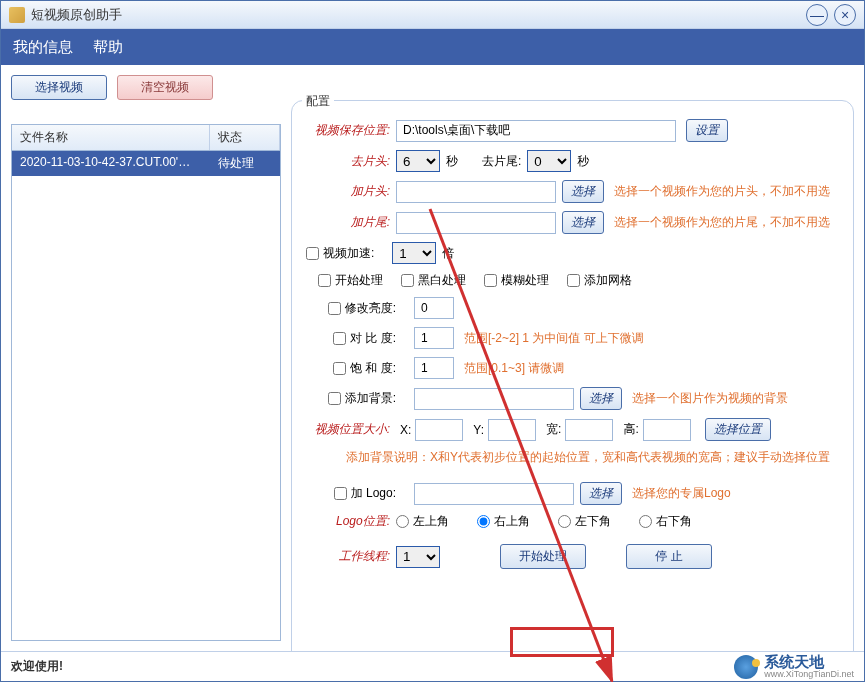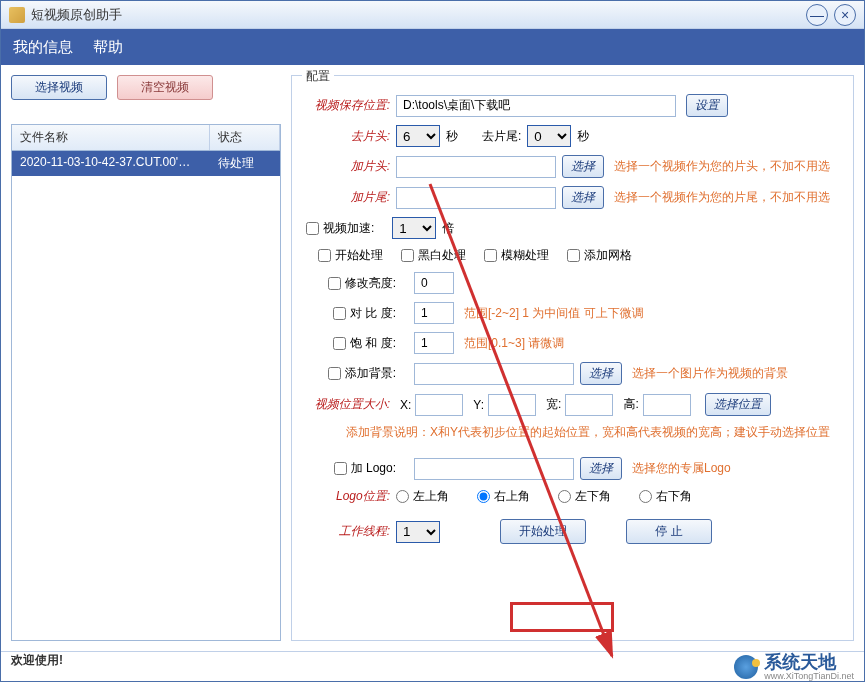--- a/index.html
+++ b/index.html
@@ -27,45 +27,45 @@
 .file-table .thead { display: flex; background: linear-gradient(#f5f8fc,#e0ebf8); border-bottom: 1px solid #a0b8d8; justify-content: space-between; }
 .file-table .th { padding: 4px 8px; border-right: 1px solid #c0d0e8; font-size: 12px; color: #333; }
 .file-table .th.name { flex: 1; }
 .file-table .th.status { width: 70px; }
 .file-table .row { display: flex; background: #3d5fa8; color: #fff; }
 .file-table .td { padding: 4px 8px; font-size: 12px; }
 .file-table .td.name { flex: 1; overflow: hidden; white-space: nowrap; }
 .file-table .td.status { width: 70px; }
 
 .right-col { flex: 1; }
-.groupbox { border: 1px solid #c0d0e8; border-radius: 0; padding: 10px 14px; height: 100%; position: relative; }
+.groupbox { border: 1px solid #c0d0e8; border-radius: 12px; padding: 10px 14px; height: 100%; position: relative; margin-top: 25px; }
 .groupbox .gb-title { position: absolute; top: -8px; left: 10px; background: #fff; padding: 0 4px; font-size: 12px; color: #333; }
 
 .form-row { display: flex; align-items: center; margin: 8px 0; font-size: 12px; }
 .form-row .label { width: 90px; text-align: right; padding-right: 6px; color: #b91c1c; font-style: italic; }
 .hint { color: #e07030; margin-left: 10px; }
 .input-text { border: 1px solid #a0b8d8; padding: 3px 6px; font-size: 12px; height: 22px; }
 .input-text.long { width: 280px; }
 .input-text.mid { width: 160px; }
 .input-text.num { width: 40px; }
 .input-text.xs { width: 48px; }
 .select-num { border: 1px solid #2a5aaa; width: 44px; height: 22px; padding: 0 2px; }
 .checkbox-label { display: inline-flex; align-items: center; margin-right: 18px; cursor: pointer; }
 .checkbox-label input { margin-right: 4px; }
 .radio-label { display: inline-flex; align-items: center; margin-right: 28px; cursor: pointer; }
 .radio-label input { margin-right: 4px; }
 
 .arrow-overlay { position:absolute; pointer-events:none; z-index:10; }
 
-.statusbar { position:absolute; bottom:0; left:0; right:0; height:30px; border-top:1px solid #c0d0e8; display:flex; padding:0 10px; background:#fff; }
+.statusbar { position:absolute; bottom:0; left:0; right:0; height:30px; border-top:1px solid #c0d0e8; display:flex; align-items:center; padding:0 10px; background:#fff; }
 .statusbar .status-text { font-weight:bold; color:#333; flex:1; }
 .brand { display:flex; align-items:center; gap:6px; }
 .brand-icon { width:24px; height:24px; background:radial-gradient(circle,#5aa0e0,#2060a0); border-radius:50%; position:relative; }
 .brand-icon::after { content:""; position:absolute; right:-2px; top:4px; width:8px; height:8px; background:#f0c040; border-radius:50%; }
-.brand-text { font-size:18px; font-weight:bold; color:#2a5a9a; line-height:1; }
+.brand-text { font-size:15px; font-weight:bold; color:#2a5a9a; line-height:1; }
 .brand-sub { font-size:9px; color:#888; }
 
 .highlight-box { position:absolute; border:3px solid #d03030; pointer-events:none; z-index:5; }
 </style>
 </head>
 <body>
 
 <div class="window">
   <div class="titlebar">
     <div class="app-icon"></div>

